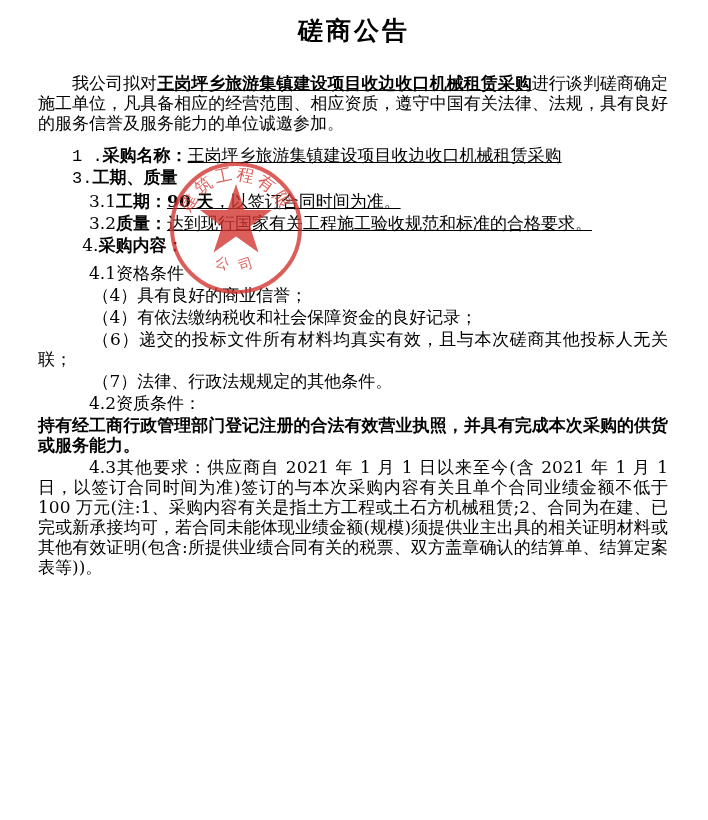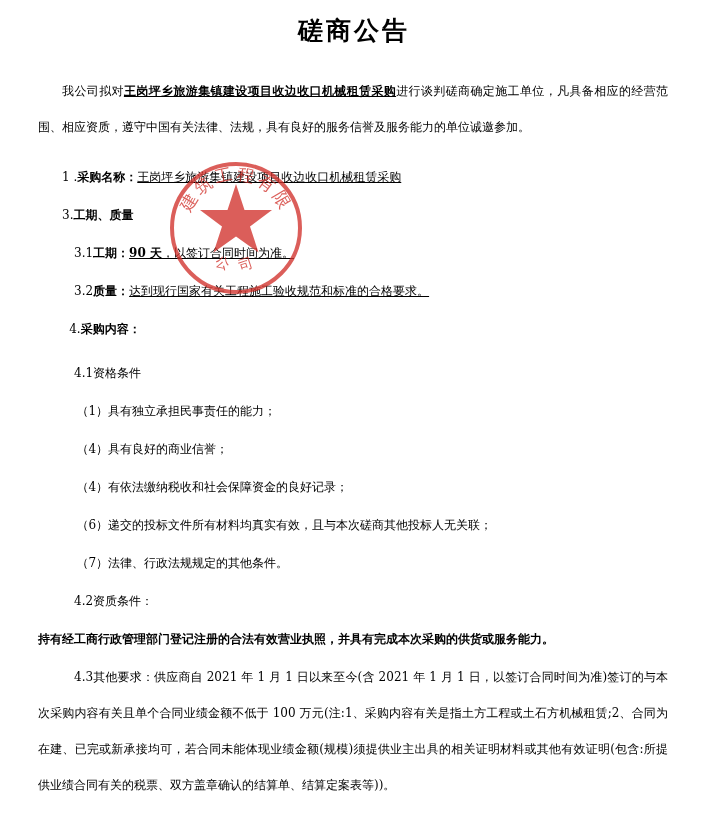--- a/index.html
+++ b/index.html
@@ -26,40 +26,41 @@
     text-align: center;
     font-size: 25px;
     font-weight: bold;
     letter-spacing: 3px;
     margin-top: 14px;
     margin-bottom: 26px;
     font-family: "DejaVu Serif", "Liberation Serif", serif;
   }
   .body-wrap {
     padding: 0 40px 0 38px;
-    font-size: 12px;
-    line-height: 36px;
+    font-size: 17px;
+    line-height: 20px;
     text-align: justify;
   }
   p.para {
     margin: 0 0 2px 0;
     text-indent: 2em;
   }
   .u {
     text-decoration: underline;
   }
   .numlist {
     margin: 6px 0 0 0;
     padding: 0;
     list-style: none;
   }
   .numlist li {
     margin: 0 0 2px 0;
     padding-left: 0;
     text-indent: 2em;
+    font-family: Liberation Mono, monospace;
   }
   .lvl2 {
     margin: 0 0 2px 0;
     text-indent: 3em;
   }
   .lvl2b {
     margin: 0 0 2px 0;
     text-indent: 2.6em;
   }
   .sub-item {
@@ -106,21 +107,20 @@
     <p class="lvl2"><span>3.1</span><span class="bold">工期：</span><span class="bold u">90 天</span><span class="u">，以签订合同时间为准。</span></p>
 
     <p class="lvl2"><span>3.2</span><span class="bold">质量：</span><span class="u">达到现行国家有关工程施工验收规范和标准的合格要求。</span></p>
 
     <p class="lvl2b"><span>4.</span><span class="bold">采购内容：</span></p>
 
     <div class="spacer-sm"></div>
 
     <p class="lvl2"><span>4.1</span><span>资格条件</span></p>
 
-    <p class="sub-item">（1）具有独立承担民事责任的能力；</p>
     <p class="sub-item">（4）具有良好的商业信誉；</p>
     <p class="sub-item">（4）有依法缴纳税收和社会保障资金的良好记录；</p>
     <p class="sub-item">（6）递交的投标文件所有材料均真实有效，且与本次磋商其他投标人无关联；</p>
     <p class="sub-item">（7）法律、行政法规规定的其他条件。</p>
 
     <p class="lvl2"><span>4.2</span><span>资质条件：</span></p>
 
     <p class="noindent bold">持有经工商行政管理部门登记注册的合法有效营业执照，并具有完成本次采购的供货或服务能力。</p>
 
     <p class="lvl2"><span>4.3</span><span>其他要求：</span><span>供应商自 2021 年 1 月 1 日以来至今(含 2021 年 1 月 1 日，以签订合同时间为准)签订的与本次采购内容有关且单个合同业绩金额不低于 100 万元(注:1、采购内容有关是指土方工程或土石方机械租赁;2、合同为在建、已完或新承接均可，若合同未能体现业绩金额(规模)须提供业主出具的相关证明材料或其他有效证明(包含:所提供业绩合同有关的税票、双方盖章确认的结算单、结算定案表等))。</span></p>

